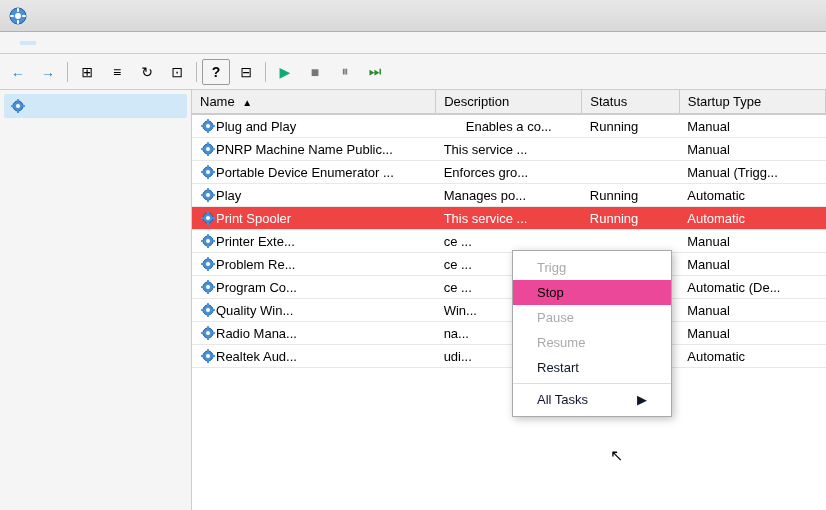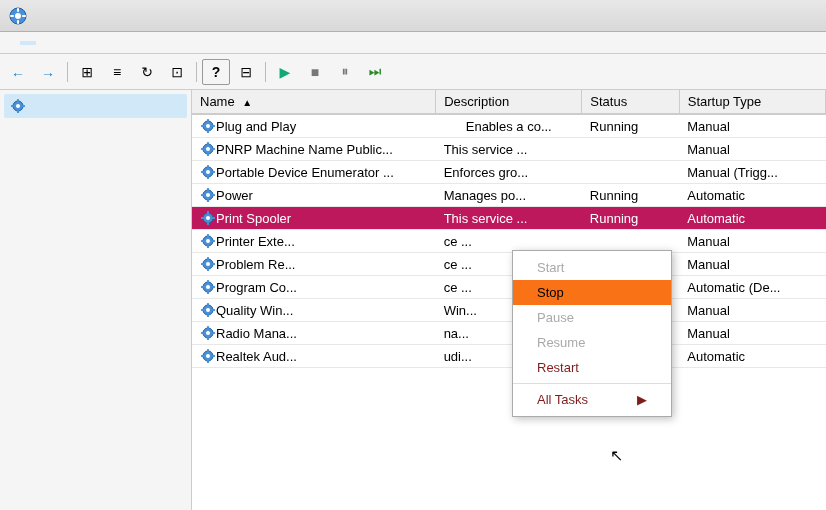--- a/index.html
+++ b/index.html
@@ -150,21 +150,21 @@
       white-space: nowrap;
     }
     .services-table td {
       padding: 3px 8px;
       border-bottom: 1px solid #e8e8e8;
       white-space: nowrap;
       overflow: hidden;
       max-width: 0;
     }
     .selected-row td {
-      background: #be185d;
+      background: #ef4444;
       color: white;
     }
     .name-cell {
       display: flex;
       align-items: center;
       gap: 0;
     }
     .gear-icon {
       width: 16px;
       height: 16px;
@@ -191,24 +191,24 @@
       border: 1px solid #aaa;
       box-shadow: 2px 2px 8px rgba(0,0,0,0.25);
       min-width: 160px;
       z-index: 100;
       padding: 4px 0;
     }
     .context-menu-item {
       padding: 5px 24px;
       cursor: pointer;
       font-size: 13px;
-      color: #7f1d1d;
+      color: #0f172a;
     }
     .context-menu-item.hovered {
-      background: #f97316;
+      background: #ec4899;
       color: #000;
     }
     .context-menu-item.disabled {
       color: #aaa;
       cursor: default;
     }
     .context-menu-separator {
       height: 1px;
       background: #ddd;
       margin: 3px 0;
@@ -354,21 +354,21 @@
             <td style="max-width: 200px; overflow: hidden;">
               <div class="name-cell">
                 <svg class="gear-icon" viewBox="0 0 16 16" width="16" height="16">
       <circle cx="8" cy="8" r="5" fill="#4a90d9" stroke="#2060a0" stroke-width="1"></circle>
       <circle cx="8" cy="8" r="2" fill="white"></circle>
       <rect x="7" y="1" width="2" height="3" fill="#4a90d9" rx="0.5"></rect>
       <rect x="7" y="12" width="2" height="3" fill="#4a90d9" rx="0.5"></rect>
       <rect x="1" y="7" width="3" height="2" fill="#4a90d9" rx="0.5"></rect>
       <rect x="12" y="7" width="3" height="2" fill="#4a90d9" rx="0.5"></rect>
     </svg>
-                <span>Power</span>
+                <span>Play</span>
               </div>
             </td>
             <td style="max-width: 120px;">Manages po...</td>
             <td>Running</td>
             <td>Automatic</td>
           </tr>
           <tr class="selected-row">
             <td style="max-width: 200px; overflow: hidden;">
               <div class="name-cell">
                 <svg class="gear-icon" viewBox="0 0 16 16" width="16" height="16">
@@ -491,21 +491,21 @@
               </div>
             </td>
             <td style="max-width: 120px;">udi...</td>
             <td>Running</td>
             <td>Automatic</td>
           </tr>
         </tbody>
     </table>
 
     <div class="context-menu" id="context-menu">
-    <div class="context-menu-item disabled">Start</div>
+    <div class="context-menu-item disabled">Trigg</div>
         <div class="context-menu-item hovered">Stop</div>
         <div class="context-menu-item disabled">Pause</div>
         <div class="context-menu-item disabled">Resume</div>
         <div class="context-menu-item">Restart</div>
         <div class="context-menu-separator"></div>
         <div class="context-menu-item">
           <span style="display:flex;justify-content:space-between;width:100%">
             <span>All Tasks</span>
             <span>▶</span>
           </span>

